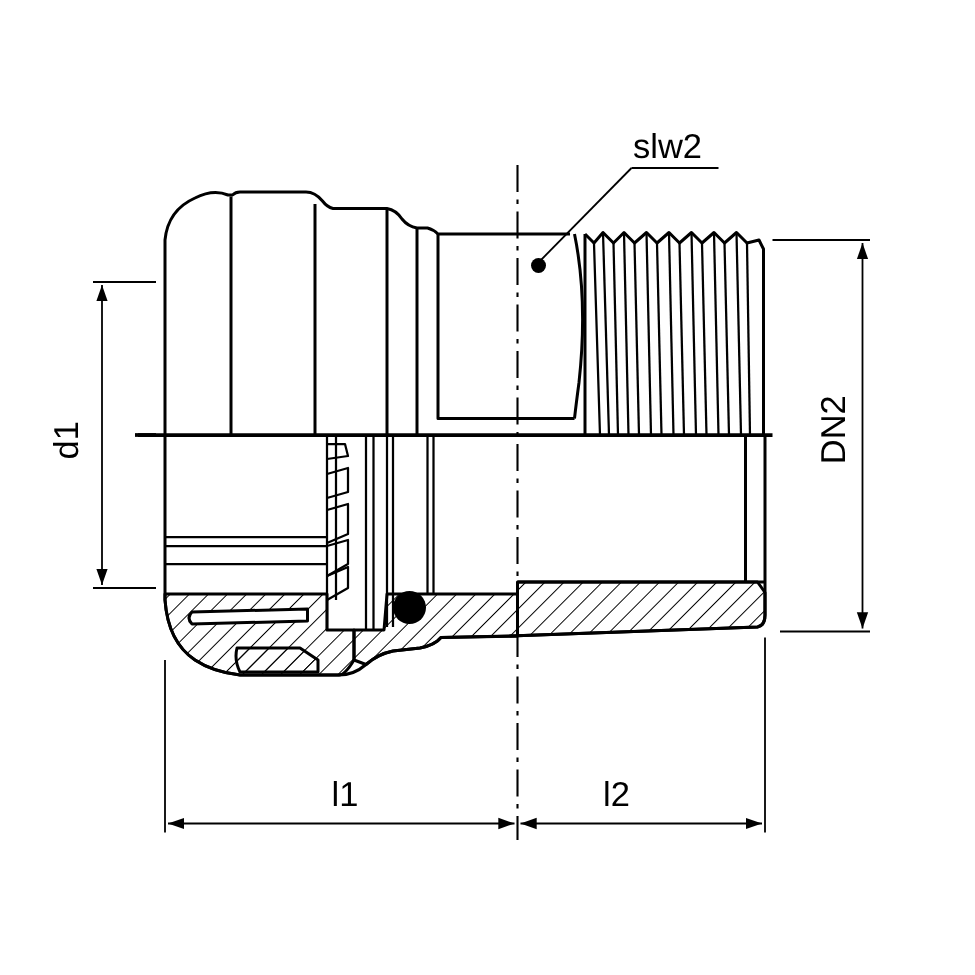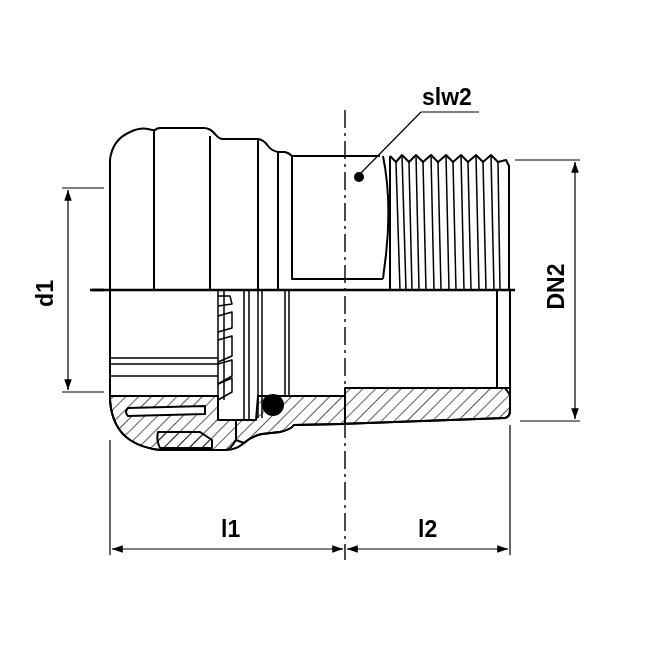--- a/index.html
+++ b/index.html
@@ -1,17 +1,17 @@
 <!DOCTYPE html>
 <html><head>
 <meta charset="utf-8">
 <style>
   html, body { margin: 0; padding: 0; background: #ffffff; }
   body { width: 650px; height: 650px; overflow: hidden; }
-  #canvas { position: relative; width: 650px; height: 650px; font-weight: bold; }
+  #canvas { position: relative; width: 650px; height: 650px; }
   svg { position: absolute; left: 0; top: 0; }
   .lbl {
     position: absolute;
     font-family: "Liberation Sans", "DejaVu Sans", sans-serif;
     font-size: 23px;
     color: #000;
     line-height: 1;
     white-space: nowrap;
   }
   .rot { transform: rotate(-90deg); transform-origin: center center; }
@@ -132,14 +132,14 @@
     <line x1="359" y1="175" x2="421" y2="112"></line>
     <line x1="421" y1="112" x2="479" y2="112"></line>
   </g>
   <circle cx="359" cy="177" r="5" fill="#000"></circle>
 </svg>
 
   <span class="lbl" style="left:422px; top:86px;">slw2</span>
   <span class="lbl rot" style="left:32px; top:282px;">d1</span>
   <span class="lbl rot" style="left:533px; top:275px;">DN2</span>
   <span class="lbl" style="left:221px; top:518px;text-align:right;">l1</span>
-  <span class="lbl" style="left:418px; top:518px;">l2</span>
+  <span class="lbl" style="left:402px; top:518px;">l2</span>
 </div>
 
 </body></html>

